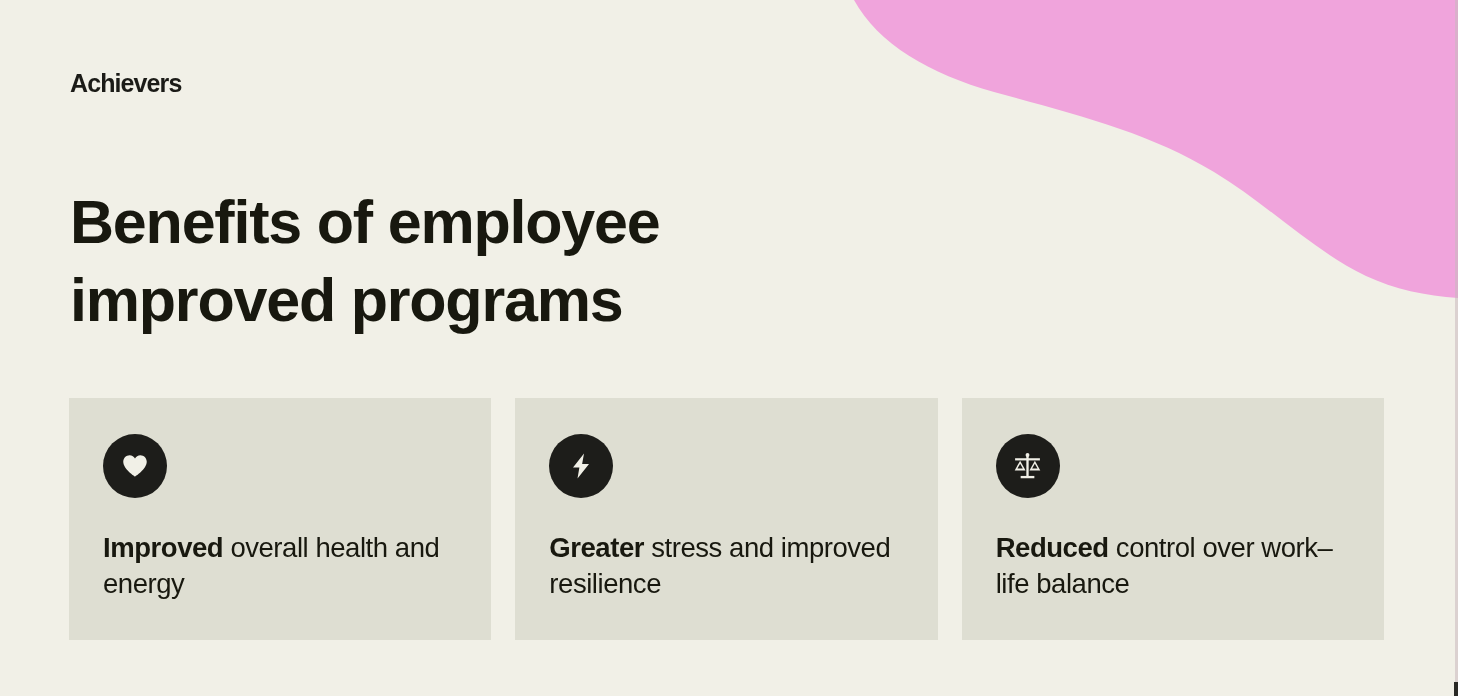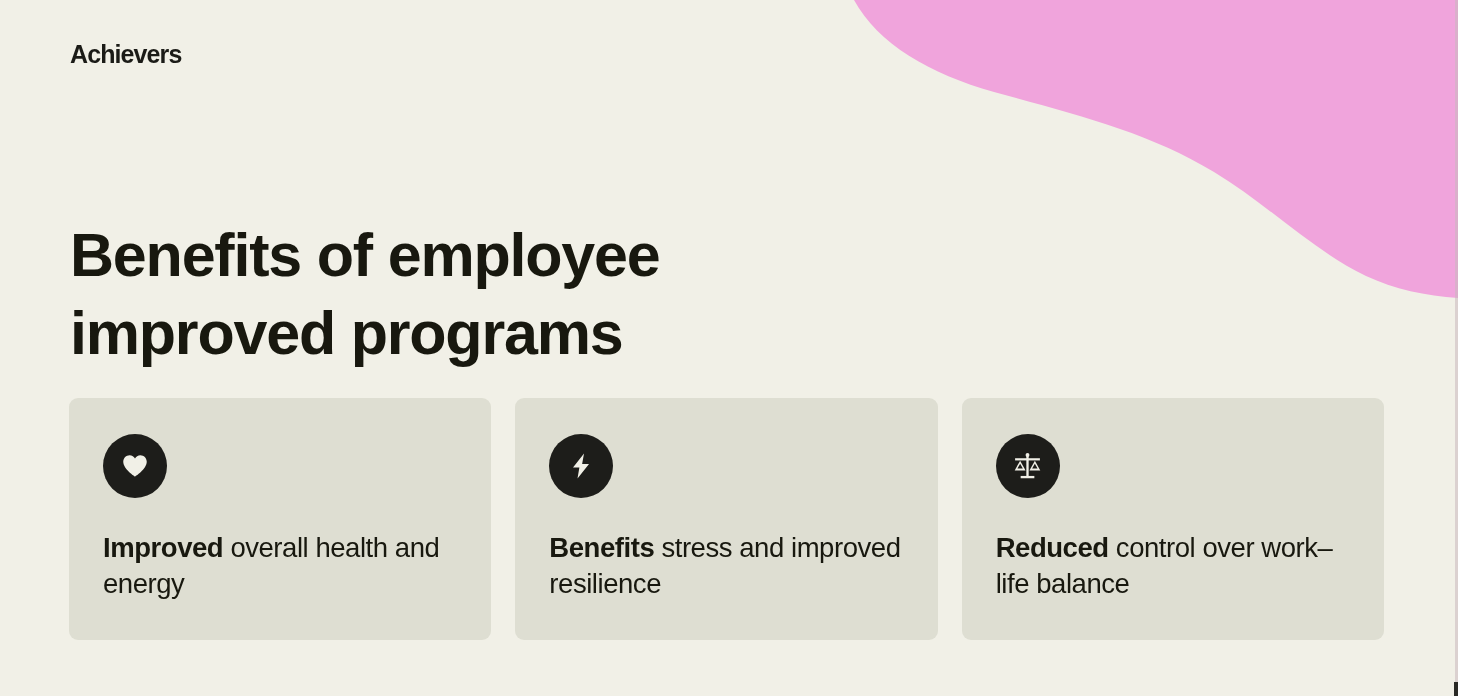--- a/index.html
+++ b/index.html
@@ -50,33 +50,33 @@
     bottom: 0;
     width: 4px;
     height: 14px;
     background: #2A2A26;
   }
 
   
   #logo {
     position: absolute;
     left: 70px;
-    top: 42px;
+    top: 71px;
     font-size: 25px;
     font-weight: 700;
     letter-spacing: -0.9px;
     color: #1B1B17;
     line-height: 1;
   }
 
   
   #headline {
     position: absolute;
     left: 70px;
-    top: 216px;
+    top: 183px;
     width: 800px;
     font-size: 61px;
     font-weight: 700;
     line-height: 1.28;
     letter-spacing: -1.2px;
     color: #18180F;
   }
   #headline .hl-line { display: block; white-space: nowrap; }
 
   
@@ -86,21 +86,21 @@
     top: 398px;
     width: 1315px;
     height: 242px;
     display: flex;
     gap: 24px;
   }
 
   .card {
     flex: 1 1 0;
     background: #DEDED2;
-    border-radius: 9px;
+    border-radius: 0;
     padding: 36px 34px 0 34px;
     position: relative;
   }
 
   .card-icon {
     width: 64px;
     height: 64px;
     border-radius: 50%;
     background: #1D1D1A;
     display: flex;
@@ -159,21 +159,21 @@
       </div>
     </div>
 
     <div class="card">
       <div class="card-icon">
         <svg width="30" height="30" viewBox="0 0 24 24" aria-hidden="true">
           <path d="M14.4 2 L 5.6 13.2 L 10.7 13.2 L 9.2 22 L 18.4 10.4 L 12.9 10.4 L 14.4 2 Z" fill="#F1F0E7"></path>
         </svg>
       </div>
       <div class="card-text">
-        <span class="lead">Benefits</span><span> stress and improved resilience</span>
+        <span class="lead">Greater</span><span> stress and improved resilience</span>
       </div>
     </div>
 
     <div class="card">
       <div class="card-icon">
         <svg width="31" height="31" viewBox="0 0 24 24" aria-hidden="true">
           <g fill="#F1F0E7">
 
             <rect x="11.1" y="3.4" width="1.8" height="16.0"></rect>
 

